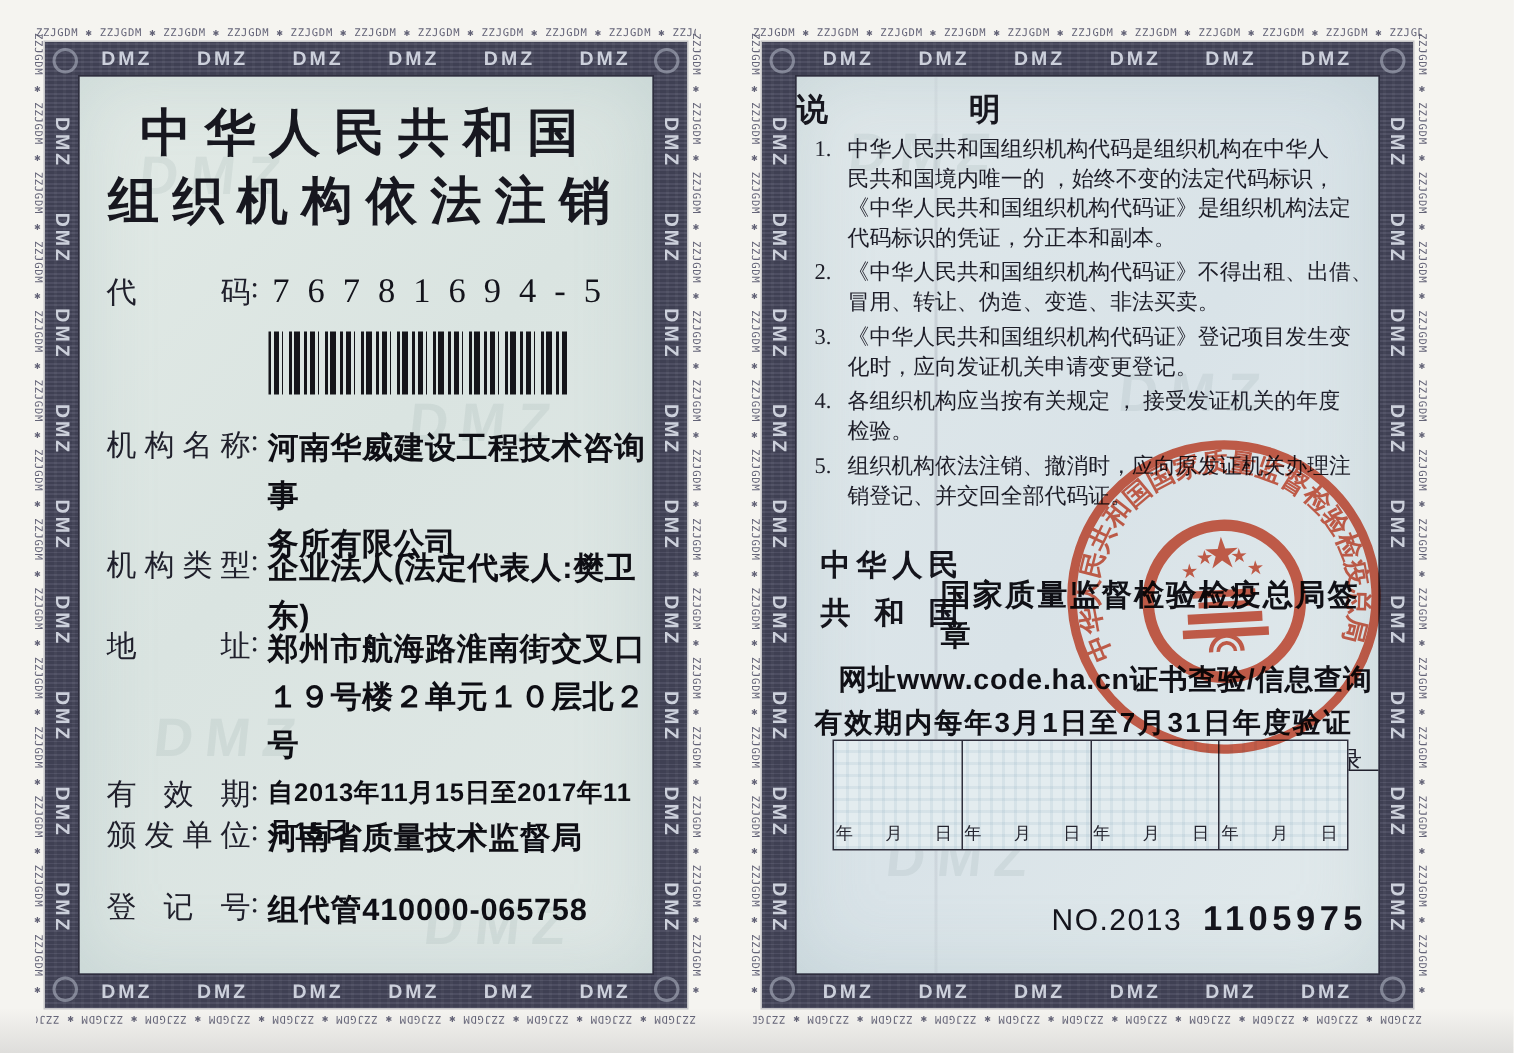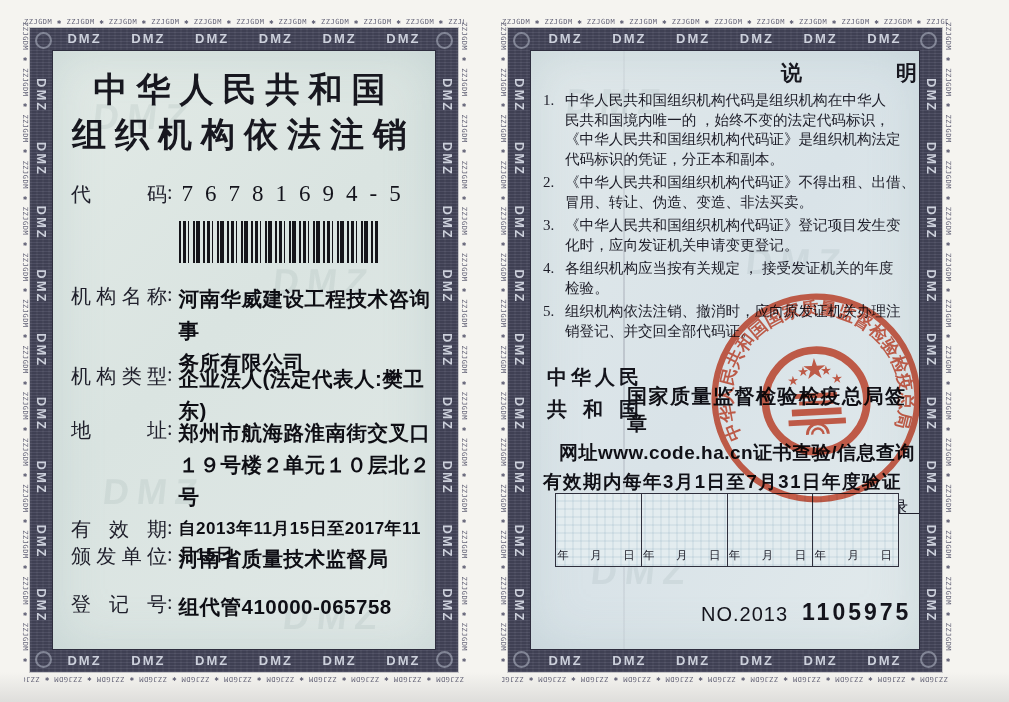--- a/index.html
+++ b/index.html
@@ -56,21 +56,21 @@
   .colon{font:20px "Liberation Serif",serif;color:#20202c;margin-right:3px;}
   .val{flex:1;font:bold 20.5px "Liberation Sans",sans-serif;color:#0e0e14;
     white-space:pre-line;line-height:1.55;letter-spacing:.5px;margin-left:3px;}
   .code-digits{font:23px "Liberation Serif",serif;color:#14141c;letter-spacing:12px;margin-left:6px;}
   .barcode{position:absolute;left:126px;top:170px;width:200px;height:42px;
     background:repeating-linear-gradient(90deg,#15151a 0 2px,transparent 2px 4px,
       #15151a 4px 7px,transparent 7px 9px,#15151a 9px 10px,transparent 10px 14px,
       #15151a 14px 16px,transparent 16px 17px,#15151a 17px 21px,transparent 21px 24px);}
 
   
-  .explain-title{position:absolute;top:8px;left:0;right:0;text-align:right;
+  .explain-title{position:absolute;top:8px;left:0;right:0;text-align:left;
     font:bold 21px "Liberation Serif",serif;color:#17171f;white-space:pre;letter-spacing:2px;}
   .clauses{position:absolute;top:40px;left:12px;width:376px;}
   .clause{display:flex;margin-bottom:4px;}
   .clause .num{width:22px;flex:none;font:15px "Liberation Serif",serif;color:#1d1d28;line-height:19.5px;}
   .clause .txt{flex:1;font:14.6px "Liberation Serif",serif;color:#1d1d28;
     line-height:19.5px;white-space:pre-line;}
   .issuer-left{position:absolute;top:310px;left:16px;width:92px;
     font:bold 20px "Liberation Serif",serif;color:#14141c;line-height:32px;
     white-space:pre-line;text-align:justify;text-align-last:justify;}
   .seal-caption{position:absolute;top:332px;left:96px;z-index:1;

